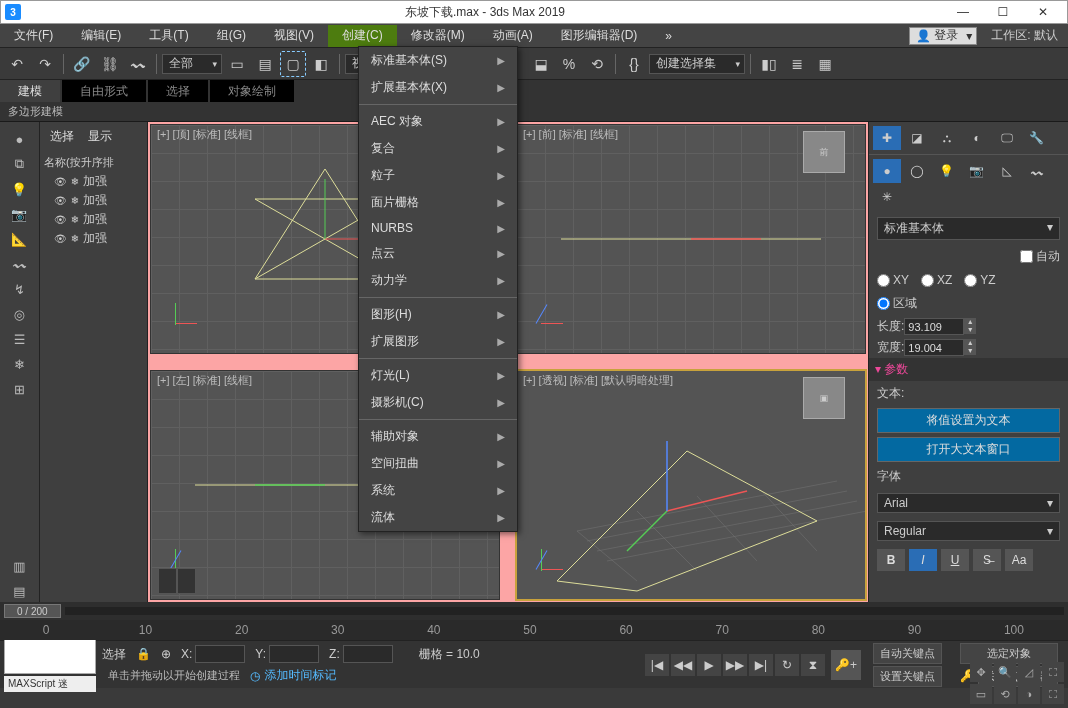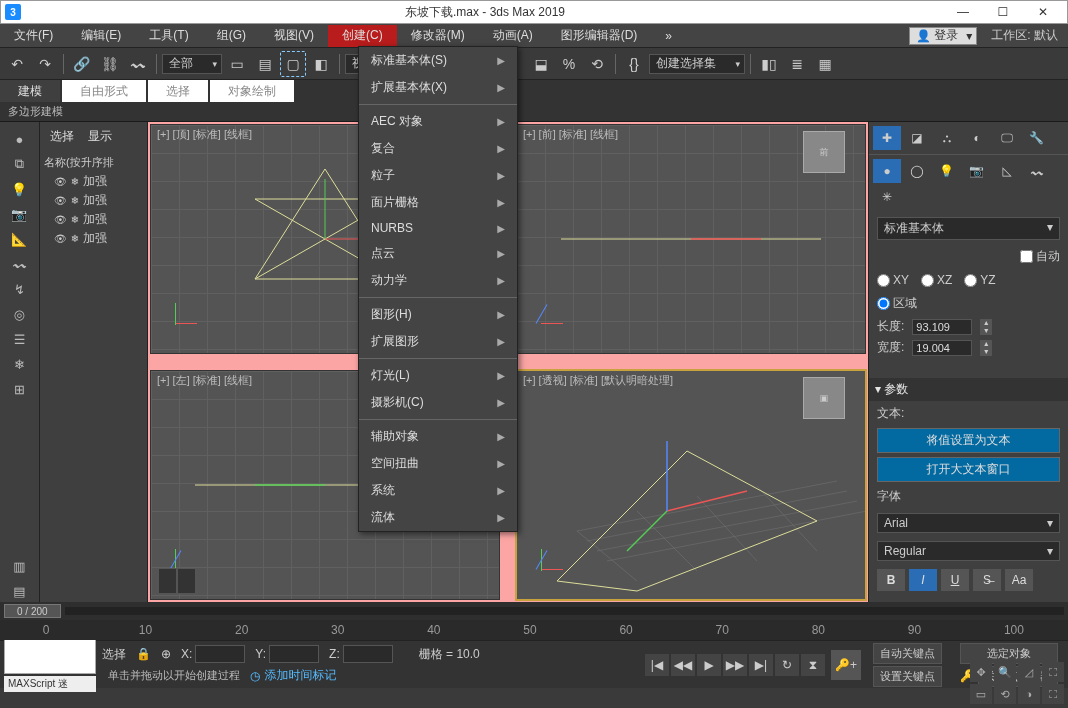--- a/index.html
+++ b/index.html
@@ -3,34 +3,34 @@
 <meta charset="utf-8">
 <style>
 * { margin:0; padding:0; box-sizing:border-box; font-family:"Microsoft YaHei",Arial,sans-serif; font-size:12px; user-select:none; }
 body { background:#3a3a3a; color:#ccc; width:1068px; height:708px; overflow:hidden; position:relative; }
 .titlebar { background:#fff; height:24px; display:flex; align-items:center; padding:0 4px; color:#333; border:1px solid #999; }
 .titlebar .ico { width:16px; height:16px; background:#1a8cff; color:#fff; display:inline-flex; align-items:center; justify-content:center; font-size:10px; margin-right:6px; font-weight:bold; border-radius:2px;}
 .titlebar .title { flex:1;text-align:center; }
 .titlebar .winbtn { width:40px; height:22px; display:inline-flex; align-items:center; justify-content:center; cursor:pointer; }
 .menubar { background:#444; height:24px; display:flex; align-items:center; border-bottom:1px solid #222; }
 .menubar .mitem { padding:0 14px; height:22px; display:flex; align-items:center; cursor:pointer; color:#ddd;}
-.menubar .mitem.active { background:#b91c1c; }
+.menubar .mitem.active { background:#4d7c0f; }
 .menubar .spacer { flex:1; }
 .menubar .login { border:1px solid #888; height:18px; padding:0 18px 0 6px; margin-right:4px; background:#ddd; color:#333; display:flex; align-items:center; position:relative;}
 .menubar .login::after{content:"▾"; position:absolute; right:4px;}
 .menubar .ws { padding:0 10px; color:#ccc; }
 .toolbar { background:#3a3a3a; height:32px; display:flex; align-items:center; padding:0 4px; gap:2px; border-bottom:1px solid #222;}
 .tbtn { width:26px; height:26px; display:inline-flex; align-items:center; justify-content:center; cursor:pointer; color:#ccc; border-radius:2px; font-size:14px;}
 .tbtn.on { background:#2a6db5; }
 .tsep { width:1px; height:20px; background:#666; margin:0 3px; }
 .tsel { background:#2a2a2a; border:1px solid #555; height:20px; padding:0 18px 0 6px; color:#ccc; position:relative; min-width:60px; display:flex; align-items:center;}
 .tsel::after{content:"▾"; position:absolute; right:4px; font-size:9px;}
 .ribbon { background:#333; height:42px; border-bottom:1px solid #1a1a1a; }
 .ribbon-tabs { height:22px; display:flex; }
-.rtab { padding:0 18px; height:22px; display:flex; align-items:center; background:#ffffff; margin-right:2px; color:#888; cursor:pointer;}
+.rtab { padding:0 18px; height:22px; display:flex; align-items:center; background:#000000; margin-right:2px; color:#888; cursor:pointer;}
 .rtab.active { background:#3f3f3f; color:#ddd; }
 .ribbon-sub { padding:2px 8px; color:#bbb; font-size:11px;}
 .main { display:flex; height:480px; }
 .leftstrip { width:40px; background:#3f3f3f; border-right:1px solid #222; display:flex; flex-direction:column; align-items:center; padding-top:6px; gap:3px;}
 .lsbtn { width:26px; height:22px; display:flex; align-items:center; justify-content:center; cursor:pointer; border:1px solid transparent; color:#bbb; font-size:13px;}
 .scene { width:108px; background:#3f3f3f; border-right:1px solid #222; }
 .scene-hdr { display:flex; gap:14px; padding:6px 10px; color:#ddd; }
 .scene-hdr span { cursor:pointer; }
 .scene-list { padding:2px 4px; }
 .scol { color:#ccc; padding:2px 0; font-size:11px;}
@@ -47,22 +47,22 @@
 .axis .z{position:absolute; width:1px; height:22px; background:#58f; left:10px; top:-6px; transform:rotate(30deg);}
 .cmdpanel { width:200px; background:#3f3f3f; border-left:1px solid #222; display:flex; flex-direction:column; }
 .cmdtabs { display:flex; flex-wrap:wrap; padding:4px; gap:2px; }
 .ctab { width:28px; height:24px; display:flex; align-items:center; justify-content:center; cursor:pointer; color:#ccc;}
 .ctab.active { background:#2a6db5; }
 .cmdrow { padding:4px 8px; display:flex; align-items:center; gap:6px; flex-wrap:wrap;}
 .csel { background:#2a2a2a; border:1px solid #555; width:100%; padding:2px 6px; position:relative;}
 .csel::after{content:"▾"; position:absolute; right:6px;}
 .radio { display:flex; align-items:center; gap:3px; color:#ccc;}
 .radio input{margin:0;}
-.cgrp-title { background:#333; padding:3px 6px; color:#e5e5e5;margin-top:20px; }
-.spin { display:flex; align-items:center; gap:8px; padding:2px 8px;}
+.cgrp-title { background:#333; padding:3px 6px; color:#ec4899; }
+.spin { display:flex; gap:0; padding:2px 8px;}
 .spin input { width:60px; background:#2a2a2a; border:1px solid #555; color:#ddd; padding:1px 3px; font-size:11px;}
 .spinbtn{ width:12px; height:16px; background:#555; display:inline-block; font-size:8px; text-align:center; line-height:8px;}
 .txtarea { margin:4px 8px; background:#fff; color:#000; height:72px; padding:4px; border:1px solid #222;}
 .pbtn { margin:2px 8px; background:#0369a1; border:1px solid #666; text-align:center; padding:3px 0; cursor:pointer; color:#ddd;}
 .fmtbar { display:flex; gap:4px; padding:4px 8px;}
 .fbtn { width:28px; height:22px; background:#555; display:flex; align-items:center; justify-content:center; cursor:pointer; color:#ddd;}
 .fbtn .u{text-decoration:underline;}
 .fbtn.active{background:#2a6db5;}
 
 .timewrap { background:#333; }

